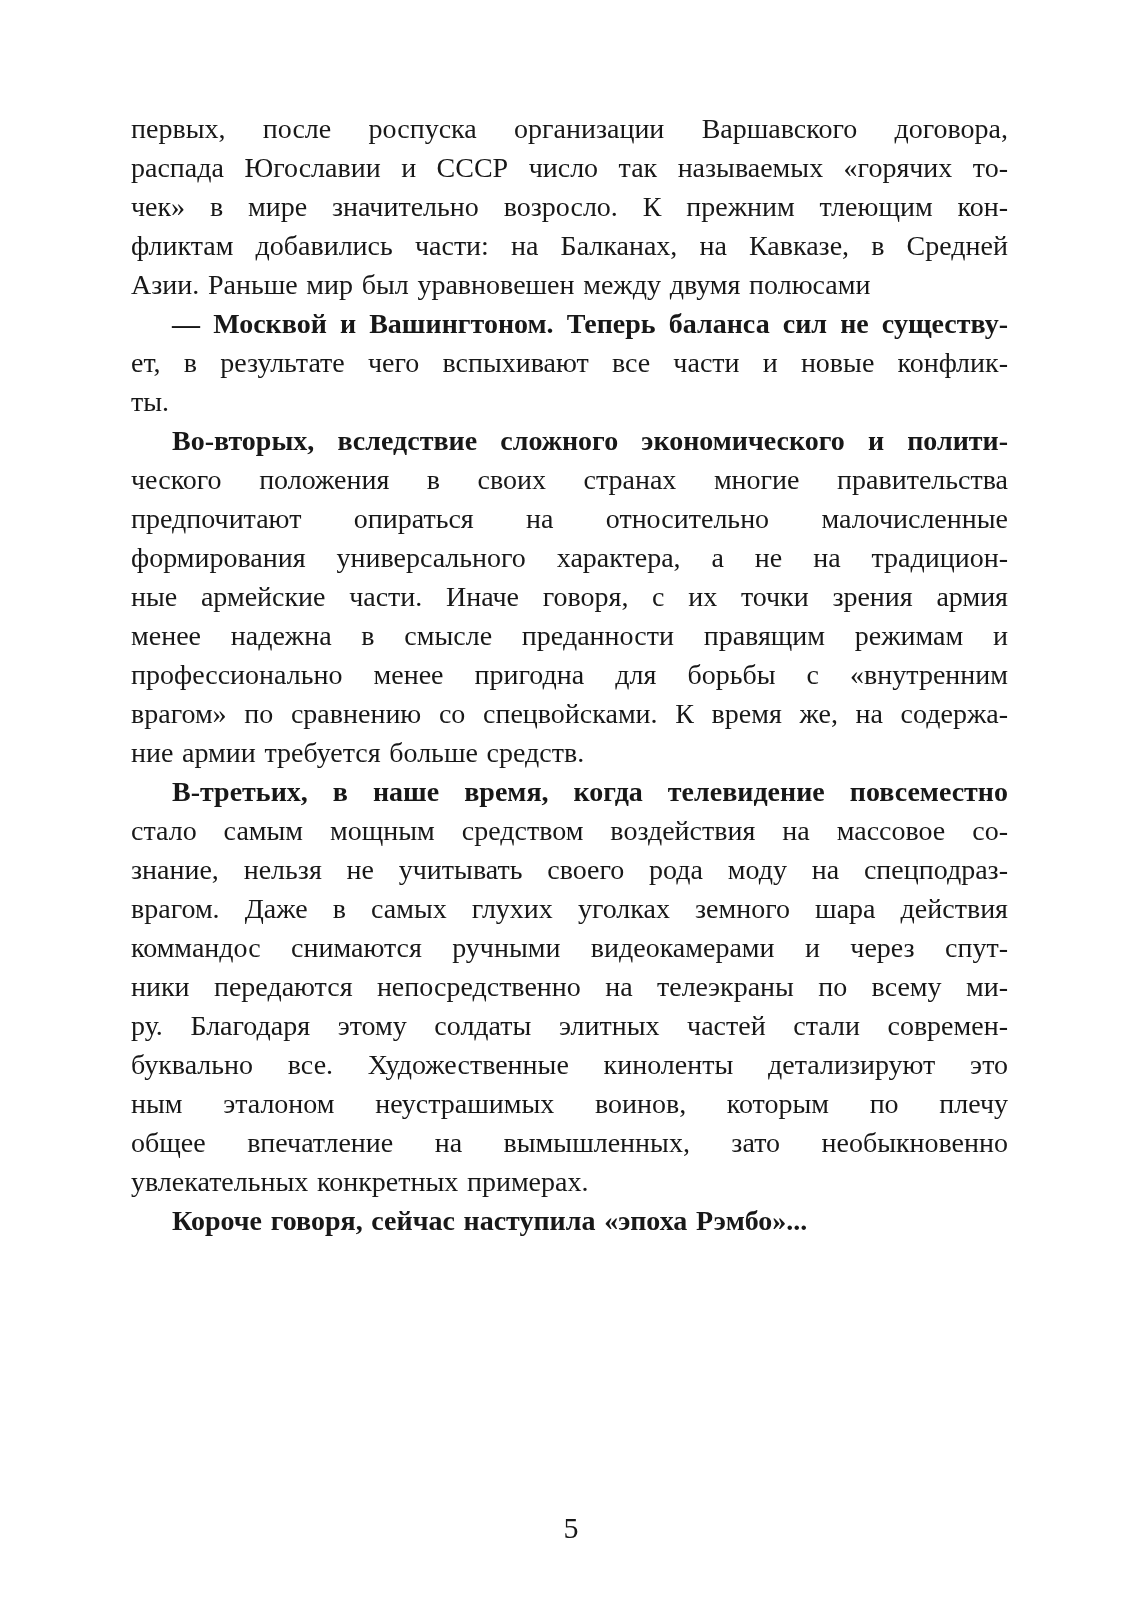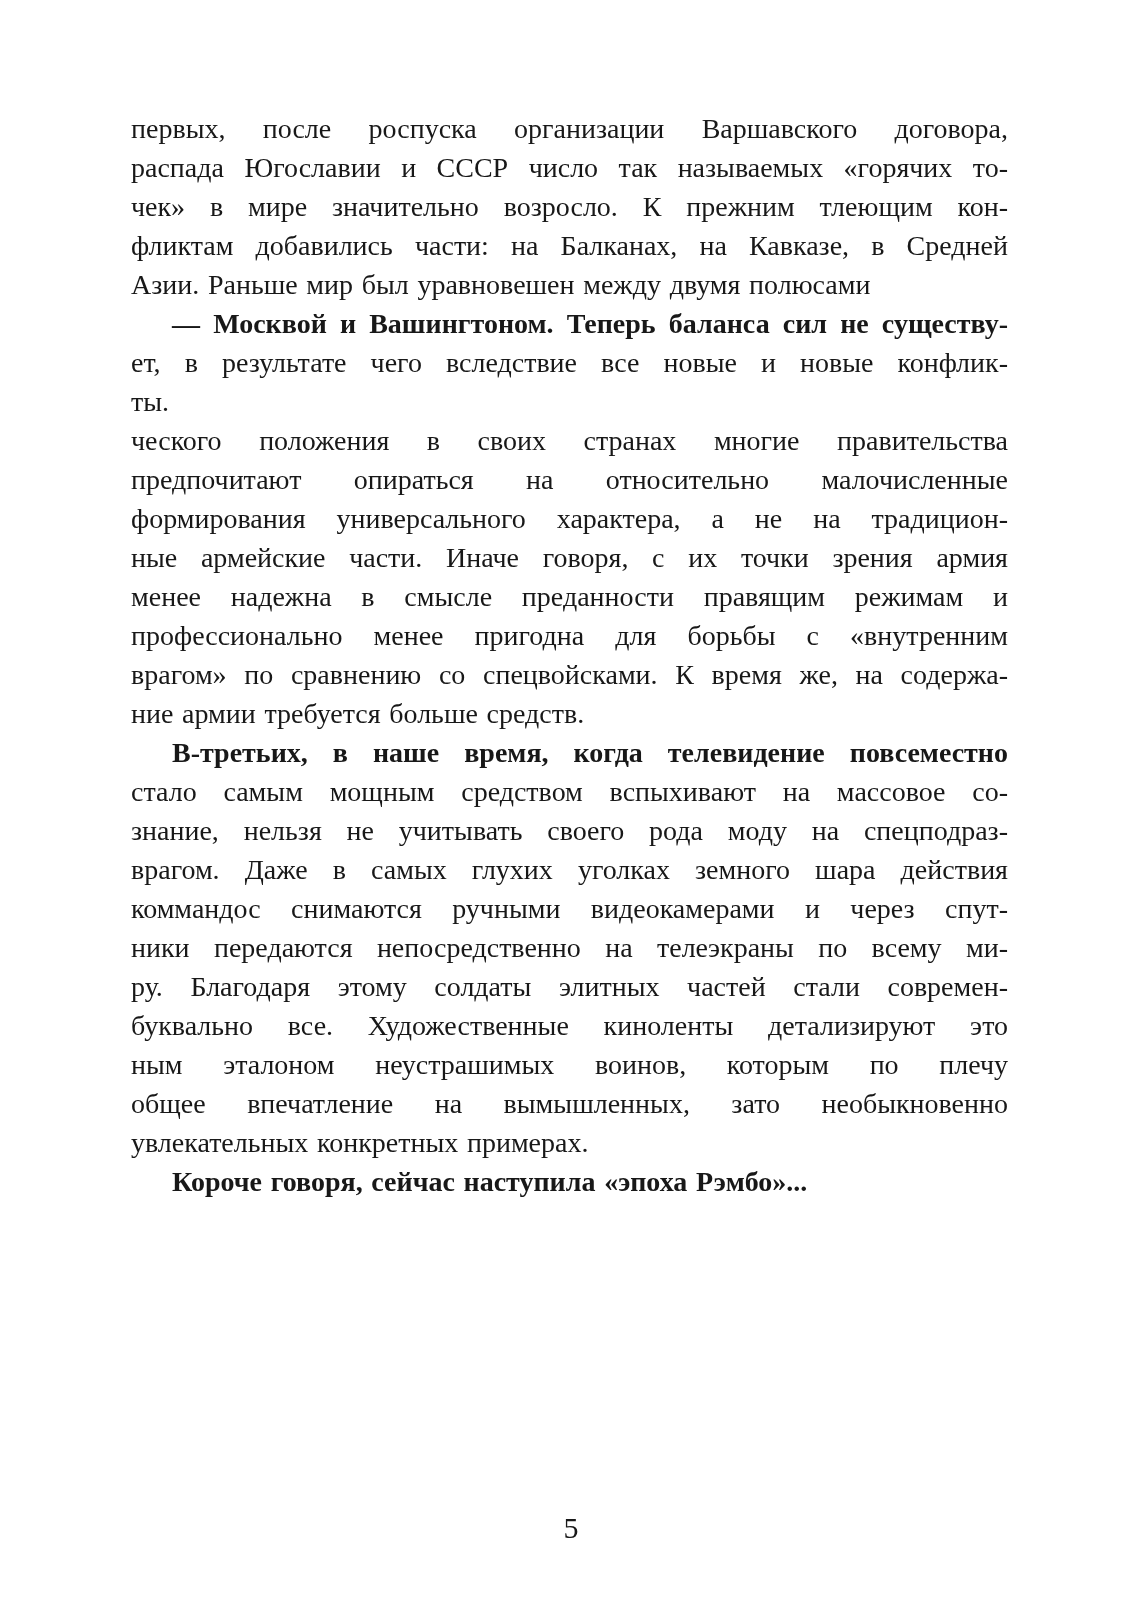--- a/index.html
+++ b/index.html
@@ -62,36 +62,37 @@
   <div class="text-block" id="text-block">
       <div class="paragraph">
         <div class="line">первых, после роспуска организации Варшавского договора,</div>
         <div class="line">распада Югославии и СССР число так называемых «горячих то-</div>
         <div class="line">чек» в мире значительно возросло. К прежним тлеющим кон-</div>
         <div class="line">фликтам добавились части: на Балканах, на Кавказе, в Средней</div>
         <div class="line last">Азии. Раньше мир был уравновешен между двумя полюсами</div>
       </div>
       <div class="paragraph">
         <div class="line indent">— Москвой и Вашингтоном. Теперь баланса сил не существу-</div>
-        <div class="line">ет, в результате чего вследствие все новые и новые конфлик-</div>
+        <div class="line">ет, в результате чего вспыхивают все части и новые конфлик-</div>
         <div class="line last">ты.</div>
       </div>
       <div class="paragraph">
+        <div class="line indent">Во-вторых, вследствие сложного экономического и полити-</div>
         <div class="line">ческого положения в своих странах многие правительства</div>
         <div class="line">предпочитают опираться на относительно малочисленные</div>
         <div class="line">формирования универсального характера, а не на традицион-</div>
         <div class="line">ные армейские части. Иначе говоря, с их точки зрения армия</div>
         <div class="line">менее надежна в смысле преданности правящим режимам и</div>
         <div class="line">профессионально менее пригодна для борьбы с «внутренним</div>
         <div class="line">врагом» по сравнению со спецвойсками. К время же, на содержа-</div>
         <div class="line last">ние армии требуется больше средств.</div>
       </div>
       <div class="paragraph">
         <div class="line indent">В-третьих, в наше время, когда телевидение повсеместно</div>
-        <div class="line">стало самым мощным средством вспыхивают на массовое со-</div>
+        <div class="line">стало самым мощным средством воздействия на массовое со-</div>
         <div class="line">знание, нельзя не учитывать своего рода моду на спецподраз-</div>
         <div class="line">врагом. Даже в самых глухих уголках земного шара действия</div>
         <div class="line">коммандос снимаются ручными видеокамерами и через спут-</div>
         <div class="line">ники передаются непосредственно на телеэкраны по всему ми-</div>
         <div class="line">ру. Благодаря этому солдаты элитных частей стали современ-</div>
         <div class="line">буквально все. Художественные киноленты детализируют это</div>
         <div class="line">ным эталоном неустрашимых воинов, которым по плечу</div>
         <div class="line">общее впечатление на вымышленных, зато необыкновенно</div>
         <div class="line last">увлекательных конкретных примерах.</div>
       </div>

